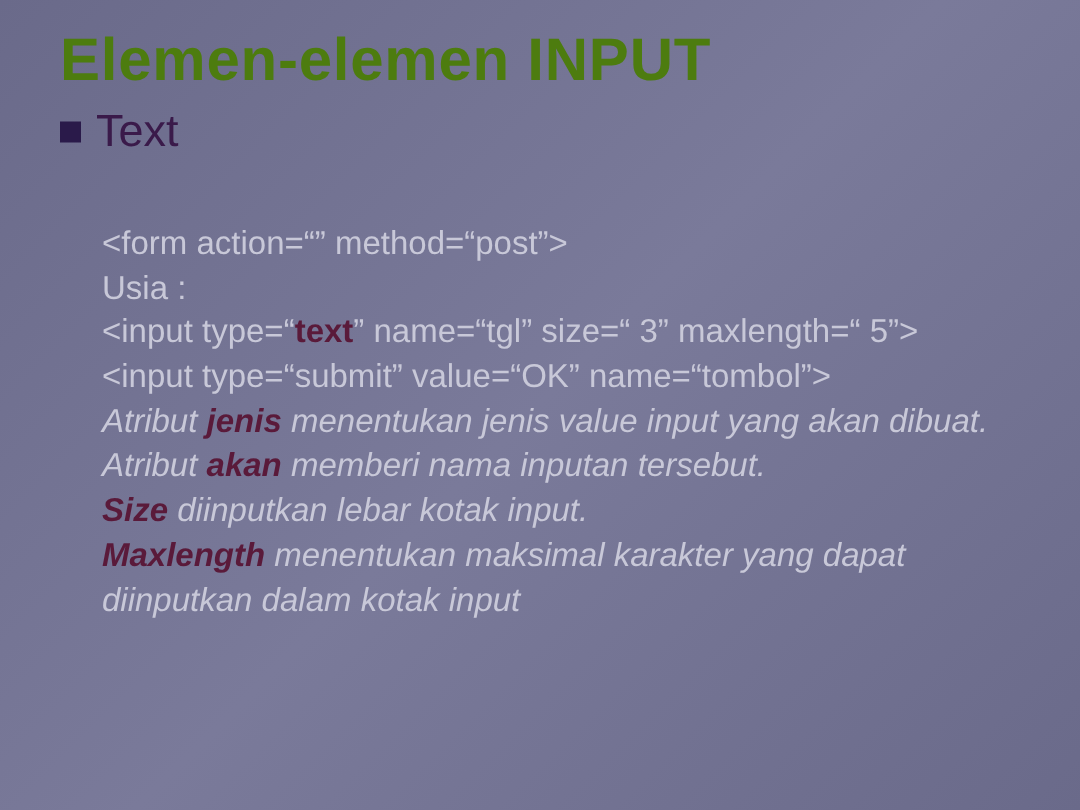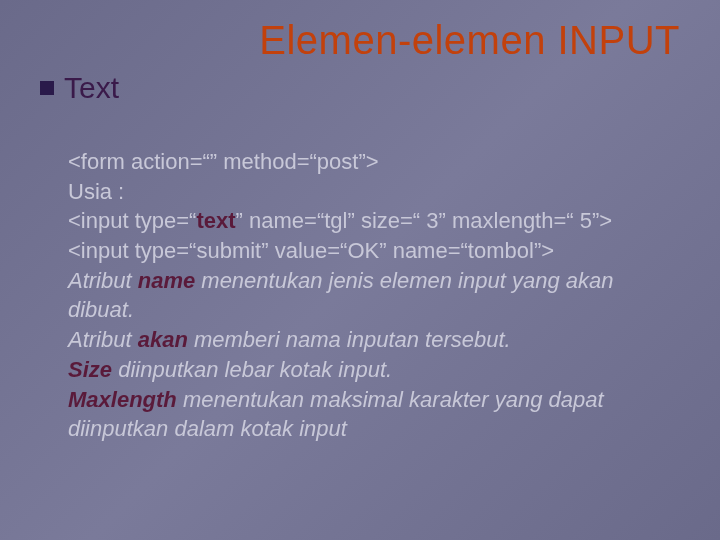--- a/index.html
+++ b/index.html
@@ -10,24 +10,24 @@
     font-family: Arial, sans-serif;
     overflow: hidden;
     position: relative;
   }
   .slide {
     width: 100%;
     height: 100%;
     padding: 18px 40px 20px 40px;
   }
   .title {
-    color: #c2410c;
+    color: #4d7c0f;
     font-size: 40px;
-    font-weight: normal;
-    text-align: right;
+    font-weight: bold;
+    text-align: left;
     margin-bottom: 8px;
     letter-spacing: 0.5px;
   }
   .subtitle-row {
     display: flex;
     align-items: center;
     margin-bottom: 10px;
     padding-left: 0px;
   }
   .bullet {
@@ -71,18 +71,18 @@
     <div class="bullet"></div>
     <div class="subtitle">Text</div>
   </div>
 
   <div class="content">
     <div>&lt;form action=“” method=“post”&gt;</div>
     <div>Usia :</div>
     <div><span>&lt;input type=“</span><span class="bold-red">text</span><span>” name=“tgl” size=“ 3” maxlength=“ 5”&gt;</span></div>
     <div>&lt;input type=“submit” value=“OK” name=“tombol”&gt;</div>
 
-    <div class="italic"><span>Atribut </span><span class="bold-red-italic">name</span><span> menentukan jenis elemen input yang akan dibuat.</span></div>
+    <div class="italic"><span>Atribut </span><span class="bold-red-italic">jenis</span><span> menentukan jenis value input yang akan dibuat.</span></div>
     <div class="italic"><span>Atribut </span><span class="bold-red-italic">akan</span><span> memberi nama inputan tersebut.</span></div>
     <div class="italic"><span class="bold-red-italic">S</span><span class="bold-red-italic">ize</span><span>  diinputkan lebar kotak input.</span></div>
     <div class="italic"><span class="bold-red-italic">Maxlength</span><span> menentukan maksimal karakter yang dapat diinputkan dalam kotak input</span></div>
   </div>
 </div>
 
 </body></html>

